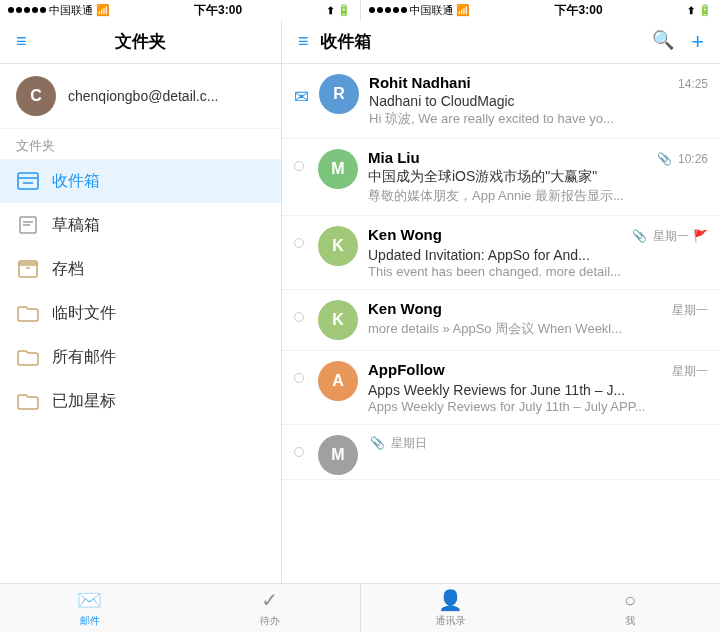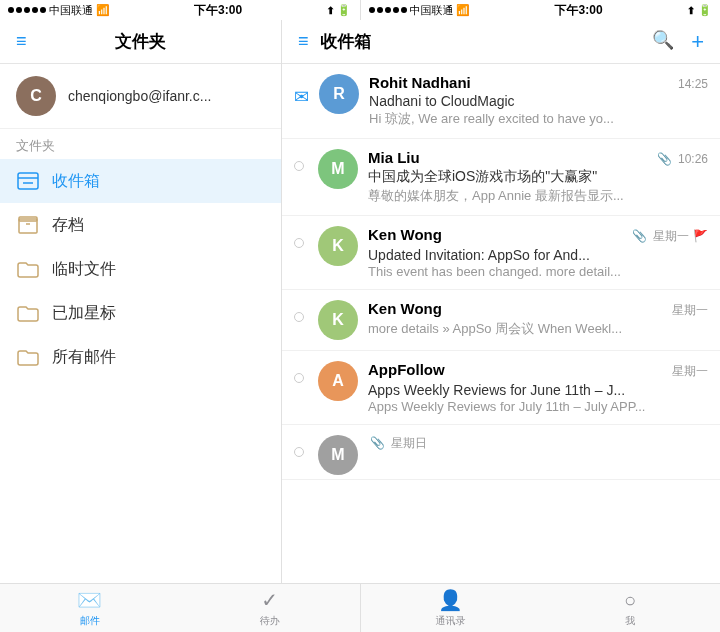--- a/index.html
+++ b/index.html
@@ -120,38 +120,47 @@
 <div class="main">
 
   <div class="left-panel">
     <div class="left-header">
       <span class="left-header-icon hamburger-icon">≡</span>
       <span class="left-header-title">文件夹</span>
     </div>
 
     <div class="account-section">
       <div class="avatar" style="background: #8B6F5E;">C</div>
-      <span class="account-email">chenqiongbo@ifanr.c...</span>
+      <span class="account-email">chenqiongbo@detail.c...</span>
     </div>
 
     <div class="folders-label">文件夹</div>
 
     <div class="folder-list">
 
       <div class="folder-item active">
         <div class="folder-icon">
           <svg width="22" height="18" viewBox="0 0 22 18" fill="none">
             <rect x="1" y="1" width="20" height="16" rx="2" stroke="#2196F3" stroke-width="1.5" fill="none"></rect>
             <path d="M1 6h20" stroke="#2196F3" stroke-width="1.5"></path>
             <path d="M6 11h10" stroke="#2196F3" stroke-width="1.5"></path>
           </svg>
         </div>
         <span class="folder-name">收件箱</span>
       </div>
 
+      <div class="folder-item">
+        <div class="folder-icon">
+          <svg width="20" height="20" viewBox="0 0 20 20" fill="none">
+            <rect x="2" y="2" width="16" height="16" rx="1" stroke="#A0A0A0" stroke-width="1.5" fill="none"></rect>
+            <path d="M5 7h10M5 10h7" stroke="#A0A0A0" stroke-width="1.5"></path>
+          </svg>
+        </div>
+        <span class="folder-name">草稿箱</span>
+      </div>
 
 
       <div class="folder-item">
         <div class="folder-icon">
           <svg width="20" height="20" viewBox="0 0 20 20" fill="none">
             <rect x="1" y="4" width="18" height="14" rx="1" stroke="#C8A870" stroke-width="1.5" fill="none"></rect>
             <rect x="1" y="2" width="18" height="4" rx="1" stroke="#C8A870" stroke-width="1.5" fill="none"></rect>
             <path d="M8 9h4" stroke="#C8A870" stroke-width="1.5"></path>
           </svg>
         </div>
@@ -167,30 +176,30 @@
         </div>
         <span class="folder-name">临时文件</span>
       </div>
 
       <div class="folder-item">
         <div class="folder-icon">
           <svg width="22" height="18" viewBox="0 0 22 18" fill="none">
             <path d="M1 5c0-1.1.9-2 2-2h6l2 2h8a2 2 0 012 2v8a2 2 0 01-2 2H3a2 2 0 01-2-2V5z" stroke="#C8A870" stroke-width="1.5" fill="none"></path>
           </svg>
         </div>
-        <span class="folder-name">已加星标</span>
+        <span class="folder-name">所有邮件</span>
       </div>
 
       <div class="folder-item">
         <div class="folder-icon">
           <svg width="22" height="18" viewBox="0 0 22 18" fill="none">
             <path d="M1 5c0-1.1.9-2 2-2h6l2 2h8a2 2 0 012 2v8a2 2 0 01-2 2H3a2 2 0 01-2-2V5z" stroke="#C8A870" stroke-width="1.5" fill="none"></path>
           </svg>
         </div>
-        <span class="folder-name">所有邮件</span>
+        <span class="folder-name">已加星标</span>
       </div>
 
     </div>
   </div>
 
   <div class="right-panel">
     <div class="right-header">
       <div class="right-header-left">
         <span class="hamburger-icon">≡</span>
         <span class="right-header-title">收件箱</span>

